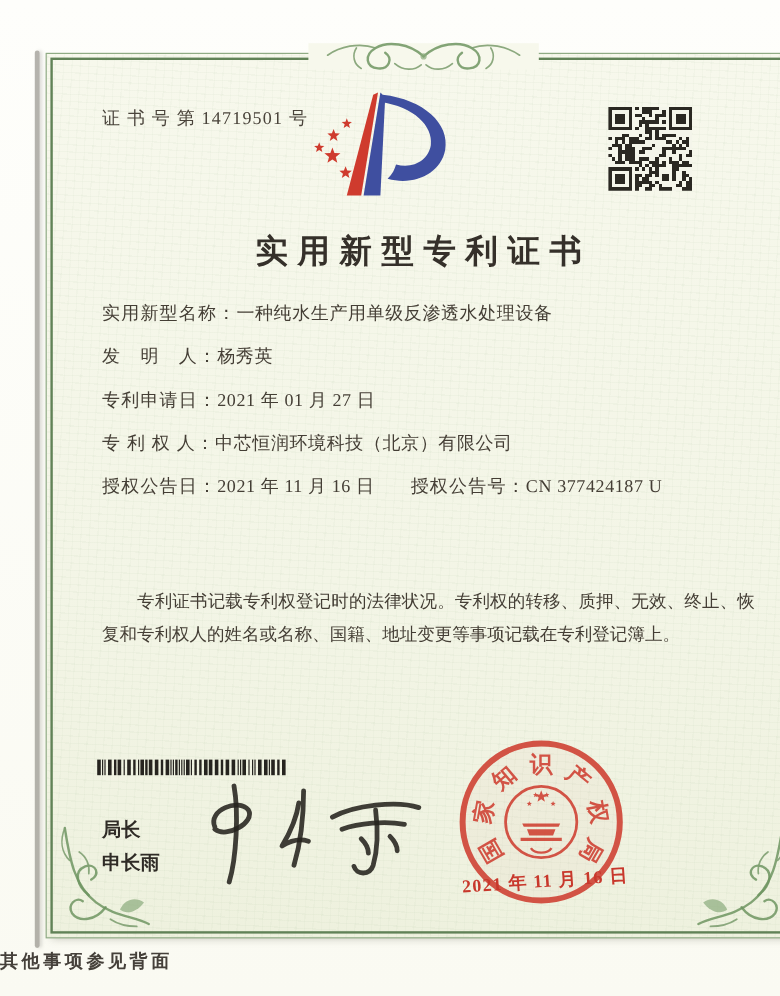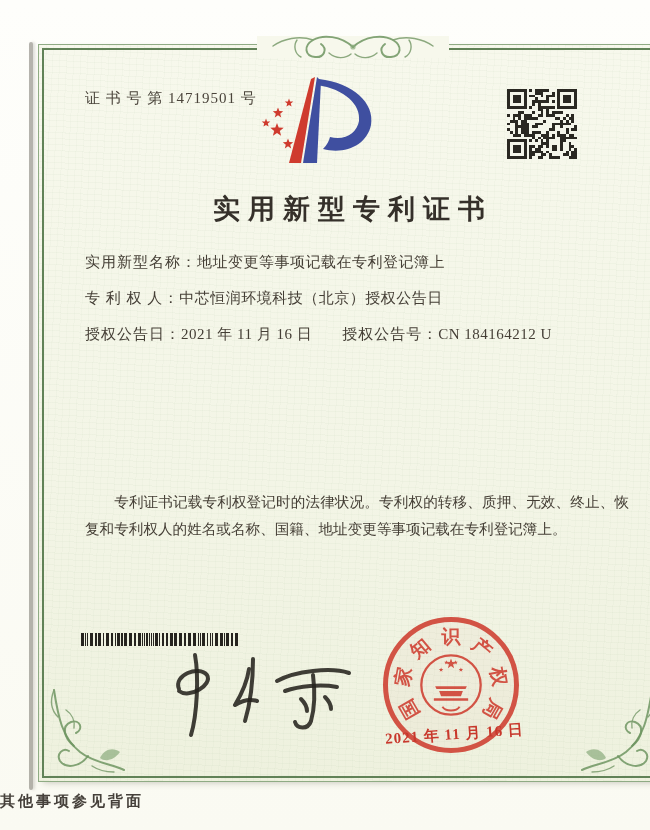--- a/index.html
+++ b/index.html
@@ -345,24 +345,26 @@
         <rect x="17" y="24" width="1" height="1" fill="#2a2822"></rect>
         <rect x="18" y="24" width="1" height="1" fill="#2a2822"></rect>
         <rect x="22" y="24" width="1" height="1" fill="#2a2822"></rect>
         <rect x="23" y="24" width="1" height="1" fill="#2a2822"></rect>
         <rect x="24" y="24" width="1" height="1" fill="#2a2822"></rect>
       </svg>
 
     <h1 class="title">实用新型专利证书</h1>
 
     <div class="fields">
-      <div class="field-row"><span class="flabel">实用新型名称：</span><span class="fvalue">地址变更等事项记载在专利登记簿上</span></div>
-      <div class="field-row"><span class="flabel">专 利 权 人：</span><span class="fvalue">中芯恒润环境科技（北京）授权公告日</span></div>
+      <div class="field-row"><span class="flabel">实用新型名称：</span><span class="fvalue">一种纯水生产用单级反渗透水处理设备</span></div>
+      <div class="field-row"><span class="flabel">发　明　人：</span><span class="fvalue">杨秀英</span></div>
+      <div class="field-row"><span class="flabel">专利申请日：</span><span class="fvalue">2021 年 01 月 27 日</span></div>
+      <div class="field-row"><span class="flabel">专 利 权 人：</span><span class="fvalue">中芯恒润环境科技（北京）有限公司</span></div>
       <div class="field-row">
-        <span class="flabel">授权公告日：</span><span class="fvalue">2021 年 11 月 16 日</span><span class="flabel pair2">授权公告号：</span><span class="fvalue">CN 184164212 U</span>
+        <span class="flabel">授权公告日：</span><span class="fvalue">2021 年 11 月 16 日</span><span class="flabel pair2">授权公告号：</span><span class="fvalue">CN 377424187 U</span>
       </div>
     </div>
 
     <div class="paras">
       <p>专利证书记载专利权登记时的法律状况。专利权的转移、质押、无效、终止、恢复和专利权人的姓名或名称、国籍、地址变更等事项记载在专利登记簿上。</p>
     </div>
 
     <div class="barcode">
         <i style="width: 3px; margin-right: 1px;"></i>
         <i style="width: 1px; margin-right: 1px;"></i>
@@ -403,20 +405,24 @@
         <i style="width: 1px; margin-right: 1px;"></i>
         <i style="width: 1px; margin-right: 2px;"></i>
         <i style="width: 3px; margin-right: 2px;"></i>
         <i style="width: 3px; margin-right: 1px;"></i>
         <i style="width: 1px; margin-right: 1px;"></i>
         <i style="width: 3px; margin-right: 2px;"></i>
         <i style="width: 2px; margin-right: 2px;"></i>
         <i style="width: 3px; margin-right: 2px;"></i>
       </div>
 
+    <div class="signer">
+      <div>局长</div>
+      <div>申长雨</div>
+    </div>
 
     <svg class="signature" viewBox="0 0 244 104">
       <path class="sig-stroke" d="M30,46 C24,32 50,22 58,32 C64,42 40,56 30,48"></path>
       <path class="sig-stroke" d="M46,12 C50,34 48,72 42,92"></path>
       <path class="sig-stroke" d="M100,26 C98,40 92,52 86,62 C94,57 102,56 108,58"></path>
       <path class="sig-stroke" d="M104,16 C104,38 102,58 96,78"></path>
       <path class="sig-stroke" d="M128,38 C146,28 182,24 200,30"></path>
       <path class="sig-stroke" d="M164,32 C166,48 166,64 162,78 C159,87 148,86 146,79"></path>
       <path class="sig-stroke" d="M136,48 C150,43 172,41 188,44"></path>
       <path class="sig-stroke" d="M152,56 C156,60 158,64 158,68"></path>

